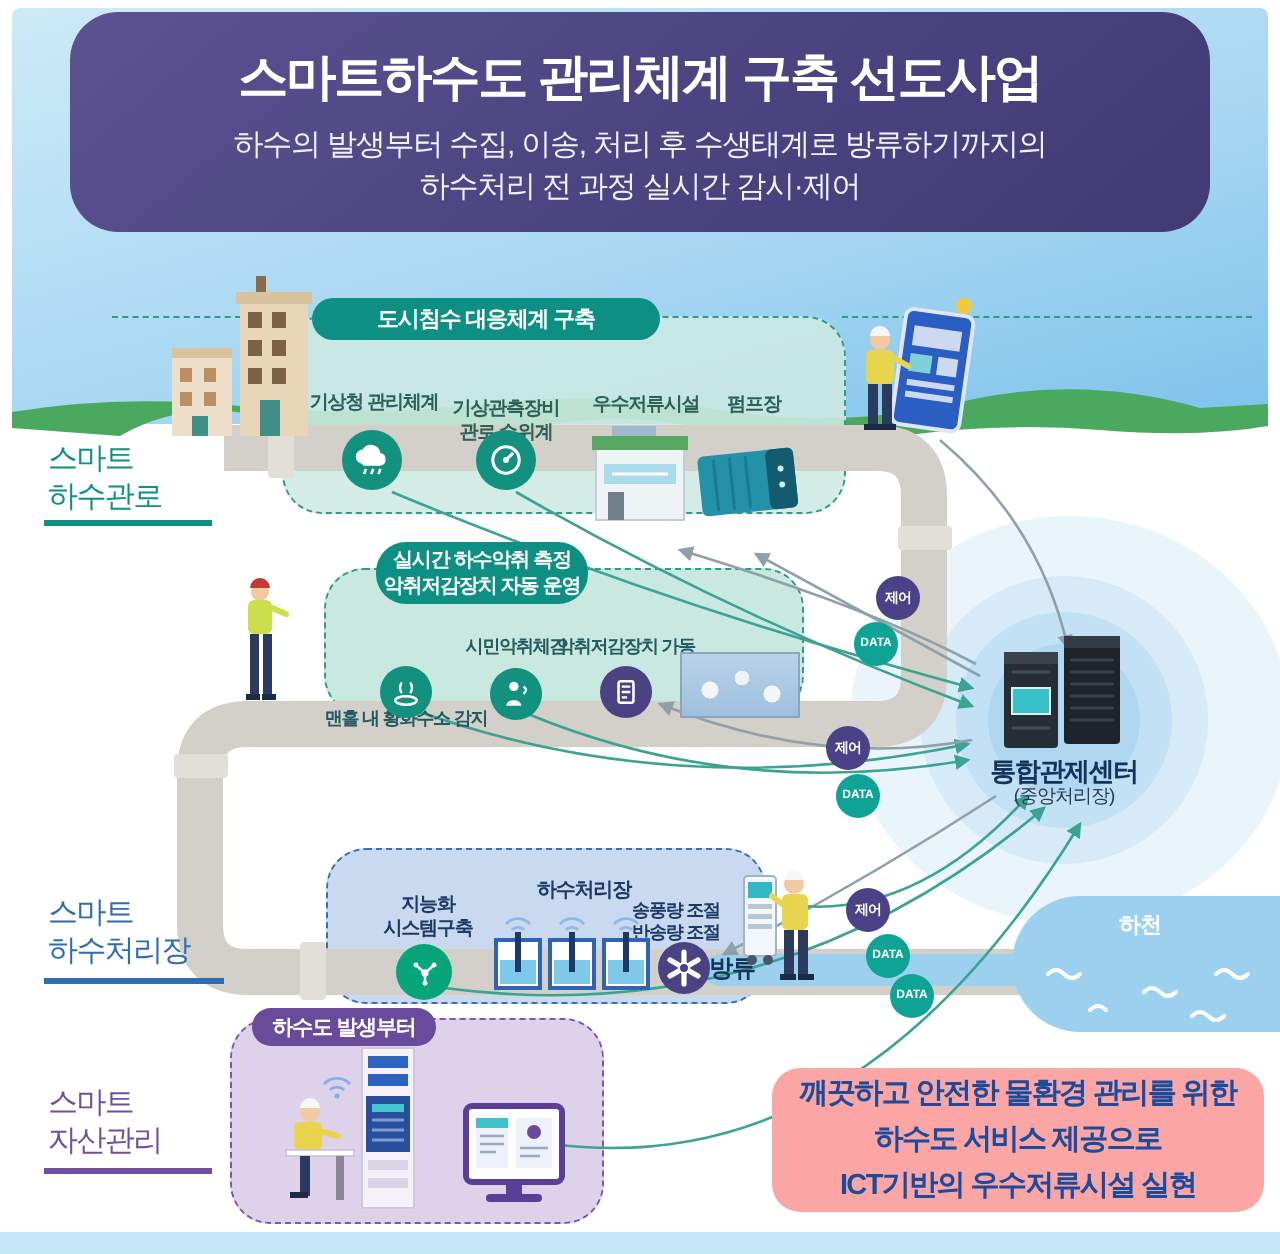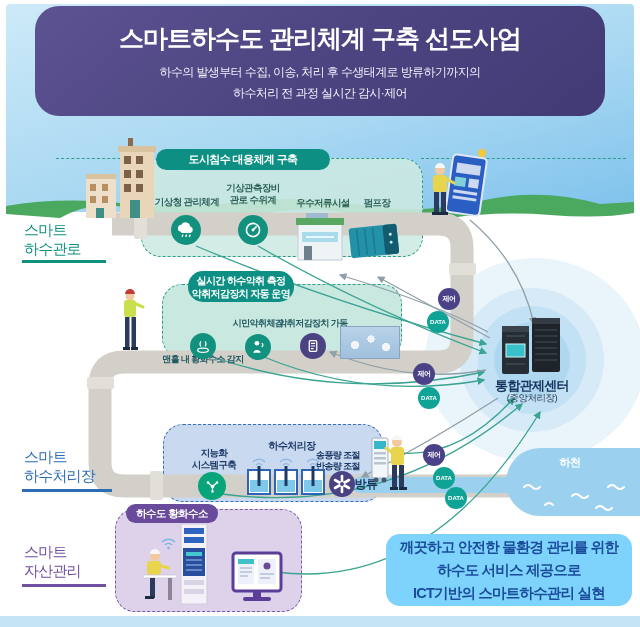--- a/index.html
+++ b/index.html
@@ -7,21 +7,21 @@
   .canvas{position:relative;width:640px;height:627px;background:#fff;overflow:hidden;}
   .abs{position:absolute;}
   .sky{left:6px;top:4px;width:628px;height:208px;background:linear-gradient(165deg,#cdeaf8 0%,#a9d8f2 55%,#7fc2ec 100%);border-radius:4px;z-index:0;}
   .bottom-strip{left:0;top:616px;width:640px;height:11px;background:#c3e5f6;z-index:0;}
   .decor,.pipes,.arrows{left:0;top:0;width:640px;height:627px;pointer-events:none;}
   .decor{z-index:8;} .pipes{z-index:3;} .arrows{z-index:6;}
   .grassvg{left:0;top:0;width:640px;height:627px;z-index:1;}
   .header{left:35px;top:6px;width:570px;height:110px;border-radius:24px;
     background:linear-gradient(140deg,#5d5292 0%,#4e4683 45%,#423a74 100%);z-index:9;color:#fff;text-align:center;}
   .header .title{margin-top:16px;font-size:25px;font-weight:800;letter-spacing:-1px;}
-  .header .sub{font-size:12px;margin-top:7px;letter-spacing:-0.6px;color:#f0f1fa;line-height:21px;}
+  .header .sub{font-size:15px;margin-top:7px;letter-spacing:-0.6px;color:#f0f1fa;line-height:21px;}
   .panel{position:absolute;border:1.7px dashed #2f9c8a;border-radius:20px;z-index:2;}
   .panel.flood{left:141px;top:158px;width:280px;height:97px;background:rgba(205,233,225,0.88);}
   .panel.odor{left:162px;top:284px;width:238px;height:72px;background:#c9e8e0;}
   .panel.treat{left:163px;top:424px;width:218px;height:76px;background:#c9d9ef;border-color:#3a6fb0;}
   .panel.asset{left:115px;top:509px;width:185px;height:101px;background:#ded2ea;border-color:#7b58a8;}
   .pill{position:absolute;color:#fff;font-weight:bold;display:flex;flex-direction:column;align-items:center;justify-content:center;border-radius:12px;letter-spacing:-0.6px;z-index:9;text-align:center;}
   .pill.flood{left:156px;top:149px;width:174px;height:21px;background:#0d9083;font-size:11px;}
   .pill.odor{left:188px;top:271px;width:106px;height:31px;background:#0d9083;font-size:10px;border-radius:15px;line-height:13px;}
   .pill.treat{left:188px;top:417px;width:104px;height:20px;background:#2e6db4;font-size:11px;}
   .pill.asset{left:126px;top:504px;width:92px;height:19px;background:#6a4b9b;font-size:10.5px;}
@@ -36,21 +36,21 @@
   .teal-bg{background:#12917f;} .purple-bg{background:#4b4284;} .green-bg{background:#09a57a;}
   .glow{position:absolute;border-radius:50%;z-index:2;}
   .badge{position:absolute;width:22px;height:22px;border-radius:50%;display:flex;align-items:center;justify-content:center;color:#fff;font-weight:bold;z-index:7;}
   .badge.ctrl{background:#4a4186;font-size:7px;letter-spacing:-0.5px;}
   .badge.data{background:#0fa396;font-size:6px;}
   .river{position:absolute;left:506px;top:448px;width:134px;height:68px;background:#9bd1ee;border-radius:34px 0 0 34px;z-index:4;}
   .channel{position:absolute;left:352px;top:477px;width:160px;height:16px;background:#9bd1ee;border-radius:8px 0 0 8px;z-index:4;}
   .river-lbl{position:absolute;left:540px;top:455px;width:60px;font-size:11px;font-weight:bold;color:#fff;text-align:center;z-index:8;letter-spacing:-0.5px;}
   .cc-title{position:absolute;left:462px;top:377px;width:140px;text-align:center;font-size:13px;font-weight:800;color:#14325c;z-index:8;letter-spacing:-0.7px;}
   .cc-sub{position:absolute;left:462px;top:392px;width:140px;text-align:center;font-size:9.5px;color:#2a3c55;z-index:8;letter-spacing:-0.5px;}
-  .summary{position:absolute;left:386px;top:534px;width:246px;height:72px;background:#7dd3fc;border-radius:14px;z-index:8;
+  .summary{position:absolute;left:386px;top:534px;width:246px;height:72px;background:#fca5a5;border-radius:14px;z-index:8;
     display:flex;flex-direction:column;align-items:center;justify-content:center;color:#1b4c9b;font-weight:800;font-size:14.5px;line-height:23px;letter-spacing:-0.8px;text-align:center;}
   .photo{position:absolute;left:340px;top:326px;width:58px;height:31px;z-index:8;border:1px solid #8aa5c0;
     background:radial-gradient(circle 7px at 14px 18px,#f2f6fa 60%,transparent 62%),
       radial-gradient(circle 6px at 30px 12px,#eef4f9 60%,transparent 62%),
       radial-gradient(circle 7px at 45px 20px,#f2f6fa 60%,transparent 62%),
       linear-gradient(#b9d2e8,#9fc0de);}
 </style>
 </head>
 <body>
 
@@ -127,40 +127,40 @@
   <div class="badge data" style="left:418px;top:387px;">DATA</div>
   <div class="badge ctrl" style="left:423px;top:444px;">제어</div>
   <div class="badge data" style="left:433px;top:467px;">DATA</div>
   <div class="badge data" style="left:445px;top:487px;">DATA</div>
 
   <div class="pill odor">
     <span>실시간 하수악취 측정</span>
     <span>악취저감장치 자동 운영</span>
   </div>
   <div class="pill flood">도시침수 대응체계 구축</div>
-  <div class="pill asset">하수도 황화수소</div>
+  <div class="pill asset">하수도 발생부터</div>
 
   <div class="side" style="left:24px;top:220px;color:#0f9180;">
     <span style="display:block;">스마트</span>
     <span style="display:block;">하수관로</span>
   </div>
   <div class="underline" style="left:22px;top:260px;width:84px;background:#0f9180;"></div>
   <div class="side" style="left:24px;top:447px;color:#2e6db4;">
     <span style="display:block;">스마트</span>
     <span style="display:block;">하수처리장</span>
   </div>
   <div class="underline" style="left:22px;top:489px;width:90px;background:#2e6db4;"></div>
   <div class="side" style="left:24px;top:542px;color:#7050a0;">
     <span style="display:block;">스마트</span>
     <span style="display:block;">자산관리</span>
   </div>
   <div class="underline" style="left:22px;top:584px;width:84px;background:#7050a0;"></div>
 
   <div class="lbl c1" style="left:150px;top:196px;width:74px;">기상청 관리체계</div>
-  <div class="lbl c1" style="left:216px;top:182px;width:74px;">
+  <div class="lbl c1" style="left:216px;top:199px;width:74px;">
     <span style="display:block;">기상관측장비</span>
     <span style="display:block;">관로 수위계</span>
   </div>
   <div class="lbl c1" style="left:292px;top:197px;width:62px;">우수저류시설</div>
   <div class="lbl c1" style="left:352px;top:197px;width:50px;">펌프장</div>
 
   <div class="icon-circle teal-bg" style="left:171px;top:215px;width:30px;height:30px;">
     <svg width="18" height="18" viewBox="0 0 15 15">
         <path d="M3,9a3,3 0 0 1 .6-5.9A4,4 0 0 1 11,4.6A2.7,2.7 0 0 1 11,9.9H4z" fill="#fff"></path>
         <g stroke="#fff" stroke-width="1.1">
@@ -228,21 +228,21 @@
         <circle cx="7.5" cy="12" r="1.1" fill="#fff"></circle>
       </svg>
   </div>
 
   <div class="cc-title">통합관제센터</div>
   <div class="cc-sub">(중앙처리장)</div>
 
   <div class="summary">
     <span>깨끗하고 안전한 물환경 관리를 위한</span>
     <span>하수도 서비스 제공으로</span>
-    <span>ICT기반의 스마트하수관리 실현</span>
+    <span>ICT기반의 우수저류시설 실현</span>
   </div>
 
   <svg class="abs decor" viewBox="0 0 640 627">
 
     <g>
       <rect x="86" y="178" width="30" height="40" fill="#eedfca"></rect>
       <rect x="86" y="174" width="30" height="5" fill="#d9c29e"></rect>
       <rect x="90" y="184" width="6" height="7" fill="#b98f62"></rect>
         <rect x="102" y="184" width="6" height="7" fill="#b98f62"></rect>
       <rect x="90" y="196" width="6" height="7" fill="#b98f62"></rect>

